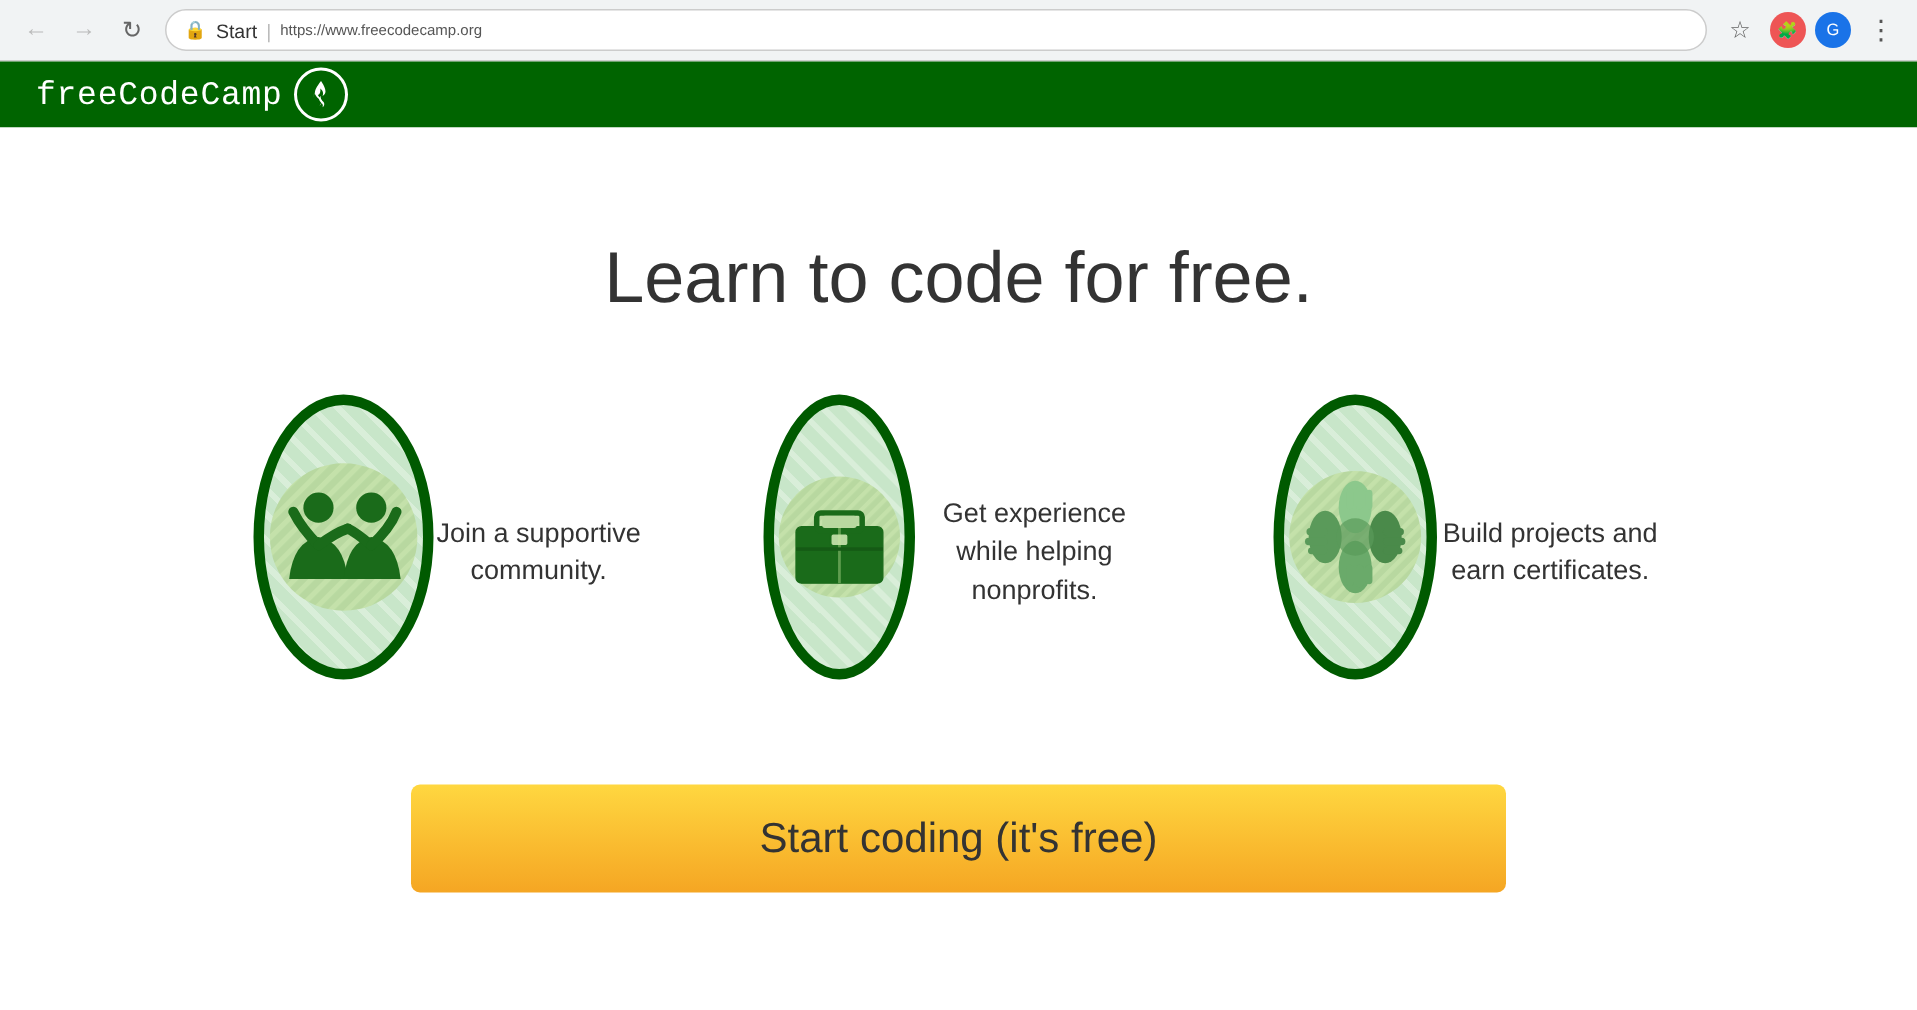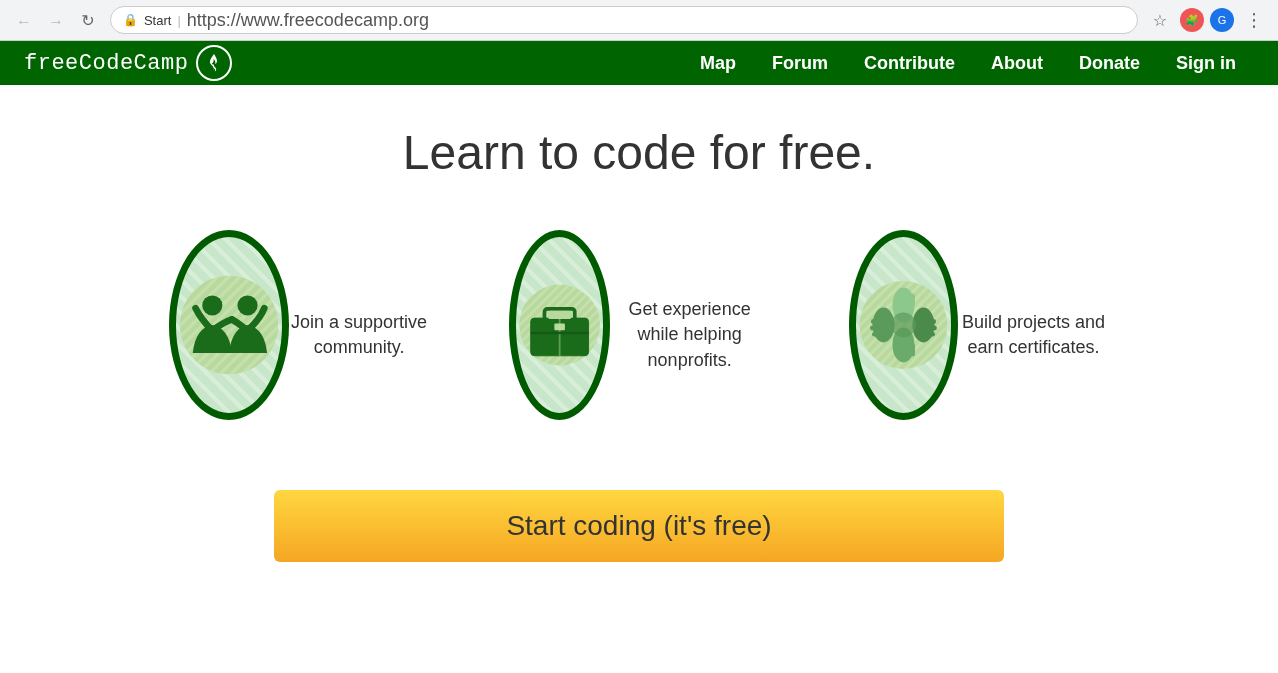--- a/index.html
+++ b/index.html
@@ -46,21 +46,21 @@
       align-items: center;
       padding: 0 12px;
       gap: 6px;
       font-size: 13px;
       color: #333;
     }
     .secure-icon {
       color: #0a7a0a;
       font-size: 12px;
     }
-    .url-text { color: #555; font-size: 18px; }
+    .url-text { color: #555; font-size: 10px; }
     .browser-actions {
       display: flex;
       gap: 6px;
       align-items: center;
     }
     .browser-action-btn {
       width: 28px;
       height: 28px;
       border-radius: 50%;
       border: none;
@@ -127,20 +127,21 @@
       align-items: center;
       padding: 40px 20px 40px;
       background: #fff;
     }
     .hero-title {
       font-size: 48px;
       font-weight: 400;
       color: #333;
       margin-bottom: 50px;
       text-align: center;
+      margin-top: 33px;
     }
 
     
     .features-row {
       display: flex;
       justify-content: center;
       gap: 80px;
       margin-bottom: 50px;
       width: 100%;
       max-width: 1100px;
@@ -229,28 +230,20 @@
   <a class="navbar-brand">
     <span>freeCodeCamp</span>
     <span class="flame-icon">
       <svg width="20" height="22" viewBox="0 0 20 22" fill="none" xmlns="http://www.w3.org/2000/svg">
         <path d="M10 2C10 2 13 6 13 9C13 10.5 12 11.5 11 12C12 10 11 8 9.5 7C9.5 7 10 9 9 10.5C8.5 11.2 7.5 11.5 7 12C7 12 6 11 6 9.5C6 8 7 6 10 2Z" fill="white"></path>
         <path d="M5 13C5 10 7 8 8 8C8 8 7 10 8 11.5C8.5 12.5 9.5 13 10 14C11 15.5 10.5 17.5 9 18.5C9 18.5 10.5 17 10 15.5C9.7 14.5 8.5 14 7.5 13C6.5 12 6 10.5 6 10C6 10 5 11 5 13Z" fill="white"></path>
         <path d="M10 14C10.5 15 11.5 15.5 12 16.5C12.5 17.5 12 19 11 19.5C11 19.5 11.5 18.5 11 17.5C10.5 16.5 9.5 16 9 15C8.5 14 9 12.5 10 12C10 12 9.5 13 10 14Z" fill="white"></path>
       </svg>
     </span>
   </a>
-  <div class="navbar-nav">
-    <a class="nav-link">Map</a>
-    <a class="nav-link">Forum</a>
-    <a class="nav-link">Contribute</a>
-    <a class="nav-link">About</a>
-    <a class="nav-link">Donate</a>
-    <a class="nav-link">Sign in</a>
-  </div>
 </nav>
 
 <main class="main-content">
   <h1 class="hero-title">Learn to code for free.</h1>
 
   <div class="features-row">
 
     <div class="feature-item">
       <div class="feature-circle stripe-bg">
         <svg viewBox="0 0 190 190" xmlns="http://www.w3.org/2000/svg">

